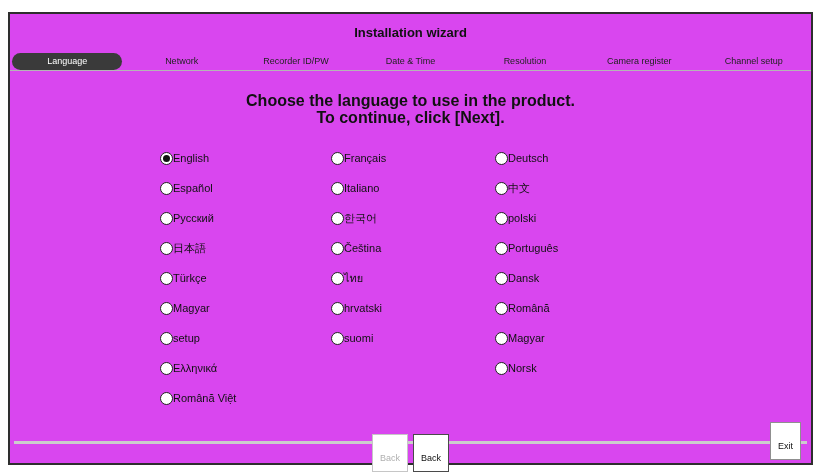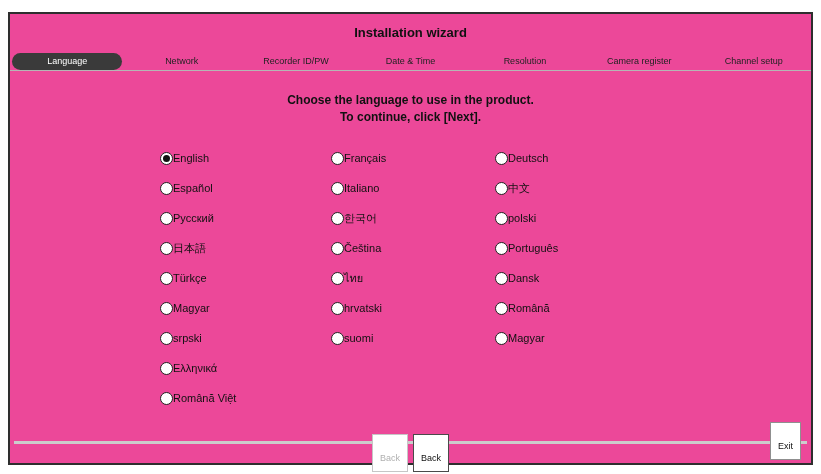--- a/index.html
+++ b/index.html
@@ -2,21 +2,21 @@
 <html><head>
 <meta charset="utf-8">
 <style>
   html,body{margin:0;padding:0;}
   body{
     width:821px;height:474px;background:#ffffff;position:relative;overflow:hidden;
     font-family:"Liberation Sans","DejaVu Sans",sans-serif;color:#111;
   }
   .dialog{
     position:absolute;left:8px;top:12px;width:801px;height:449px;
-    border:2px solid #2e2e2e;background:#ec4899;
+    border:2px solid #2e2e2e;background:#d946ef;
   }
   .title{
     position:absolute;top:11px;left:0;width:100%;text-align:center;
     font-size:13px;font-weight:bold;color:#111;
   }
   .tab-bar{
     position:absolute;top:38px;left:0;right:0;height:18px;
     display:flex;align-items:center;border-bottom:1px solid #b5b5b5;
   }
   .tab{
@@ -26,21 +26,21 @@
   .tab .tab-pill{
     display:flex;align-items:center;justify-content:center;
     width:100%;height:100%;
   }
   .tab.active .tab-pill{
     background:#3a3a3a;color:#ffffff;border-radius:9px;
     margin:0 2px;
   }
   .instructions{
     position:absolute;top:78px;left:0;width:100%;text-align:center;
-    font-size:12px;font-weight:bold;line-height:17px;color:#111;
+    font-size:16px;font-weight:bold;line-height:17px;color:#111;
   }
   .lang-col{position:absolute;top:129px;}
   .lang-col.c1{left:150px;}
   .lang-col.c2{left:321px;}
   .lang-col.c3{left:485px;}
   .lang-item{
     height:30px;display:flex;align-items:center;gap:0;cursor:default;
   }
   .radio{
     width:13px;height:13px;border:1.5px solid #222;border-radius:50%;
@@ -125,21 +125,21 @@
       <label class="lang-item">
         <span class="radio"></span>
         <span class="lang-label">Türkçe</span>
       </label>
       <label class="lang-item">
         <span class="radio"></span>
         <span class="lang-label">Magyar</span>
       </label>
       <label class="lang-item">
         <span class="radio"></span>
-        <span class="lang-label">srpski</span>
+        <span class="lang-label">setup</span>
       </label>
       <label class="lang-item">
         <span class="radio"></span>
         <span class="lang-label">Ελληνικά</span>
       </label>
       <label class="lang-item">
         <span class="radio"></span>
         <span class="lang-label">Română Việt</span>
       </label>
     </div>
@@ -194,20 +194,24 @@
         <span class="radio"></span>
         <span class="lang-label">Dansk</span>
       </label>
       <label class="lang-item">
         <span class="radio"></span>
         <span class="lang-label">Română</span>
       </label>
       <label class="lang-item">
         <span class="radio"></span>
         <span class="lang-label">Magyar</span>
+      </label>
+      <label class="lang-item">
+        <span class="radio"></span>
+        <span class="lang-label">Norsk</span>
       </label>
     </div>
 
   <div class="footer-sep"></div>
 
   <div class="footer-center">
     <button class="btn disabled">Back</button>
     <button class="btn">Back</button>
   </div>
 

